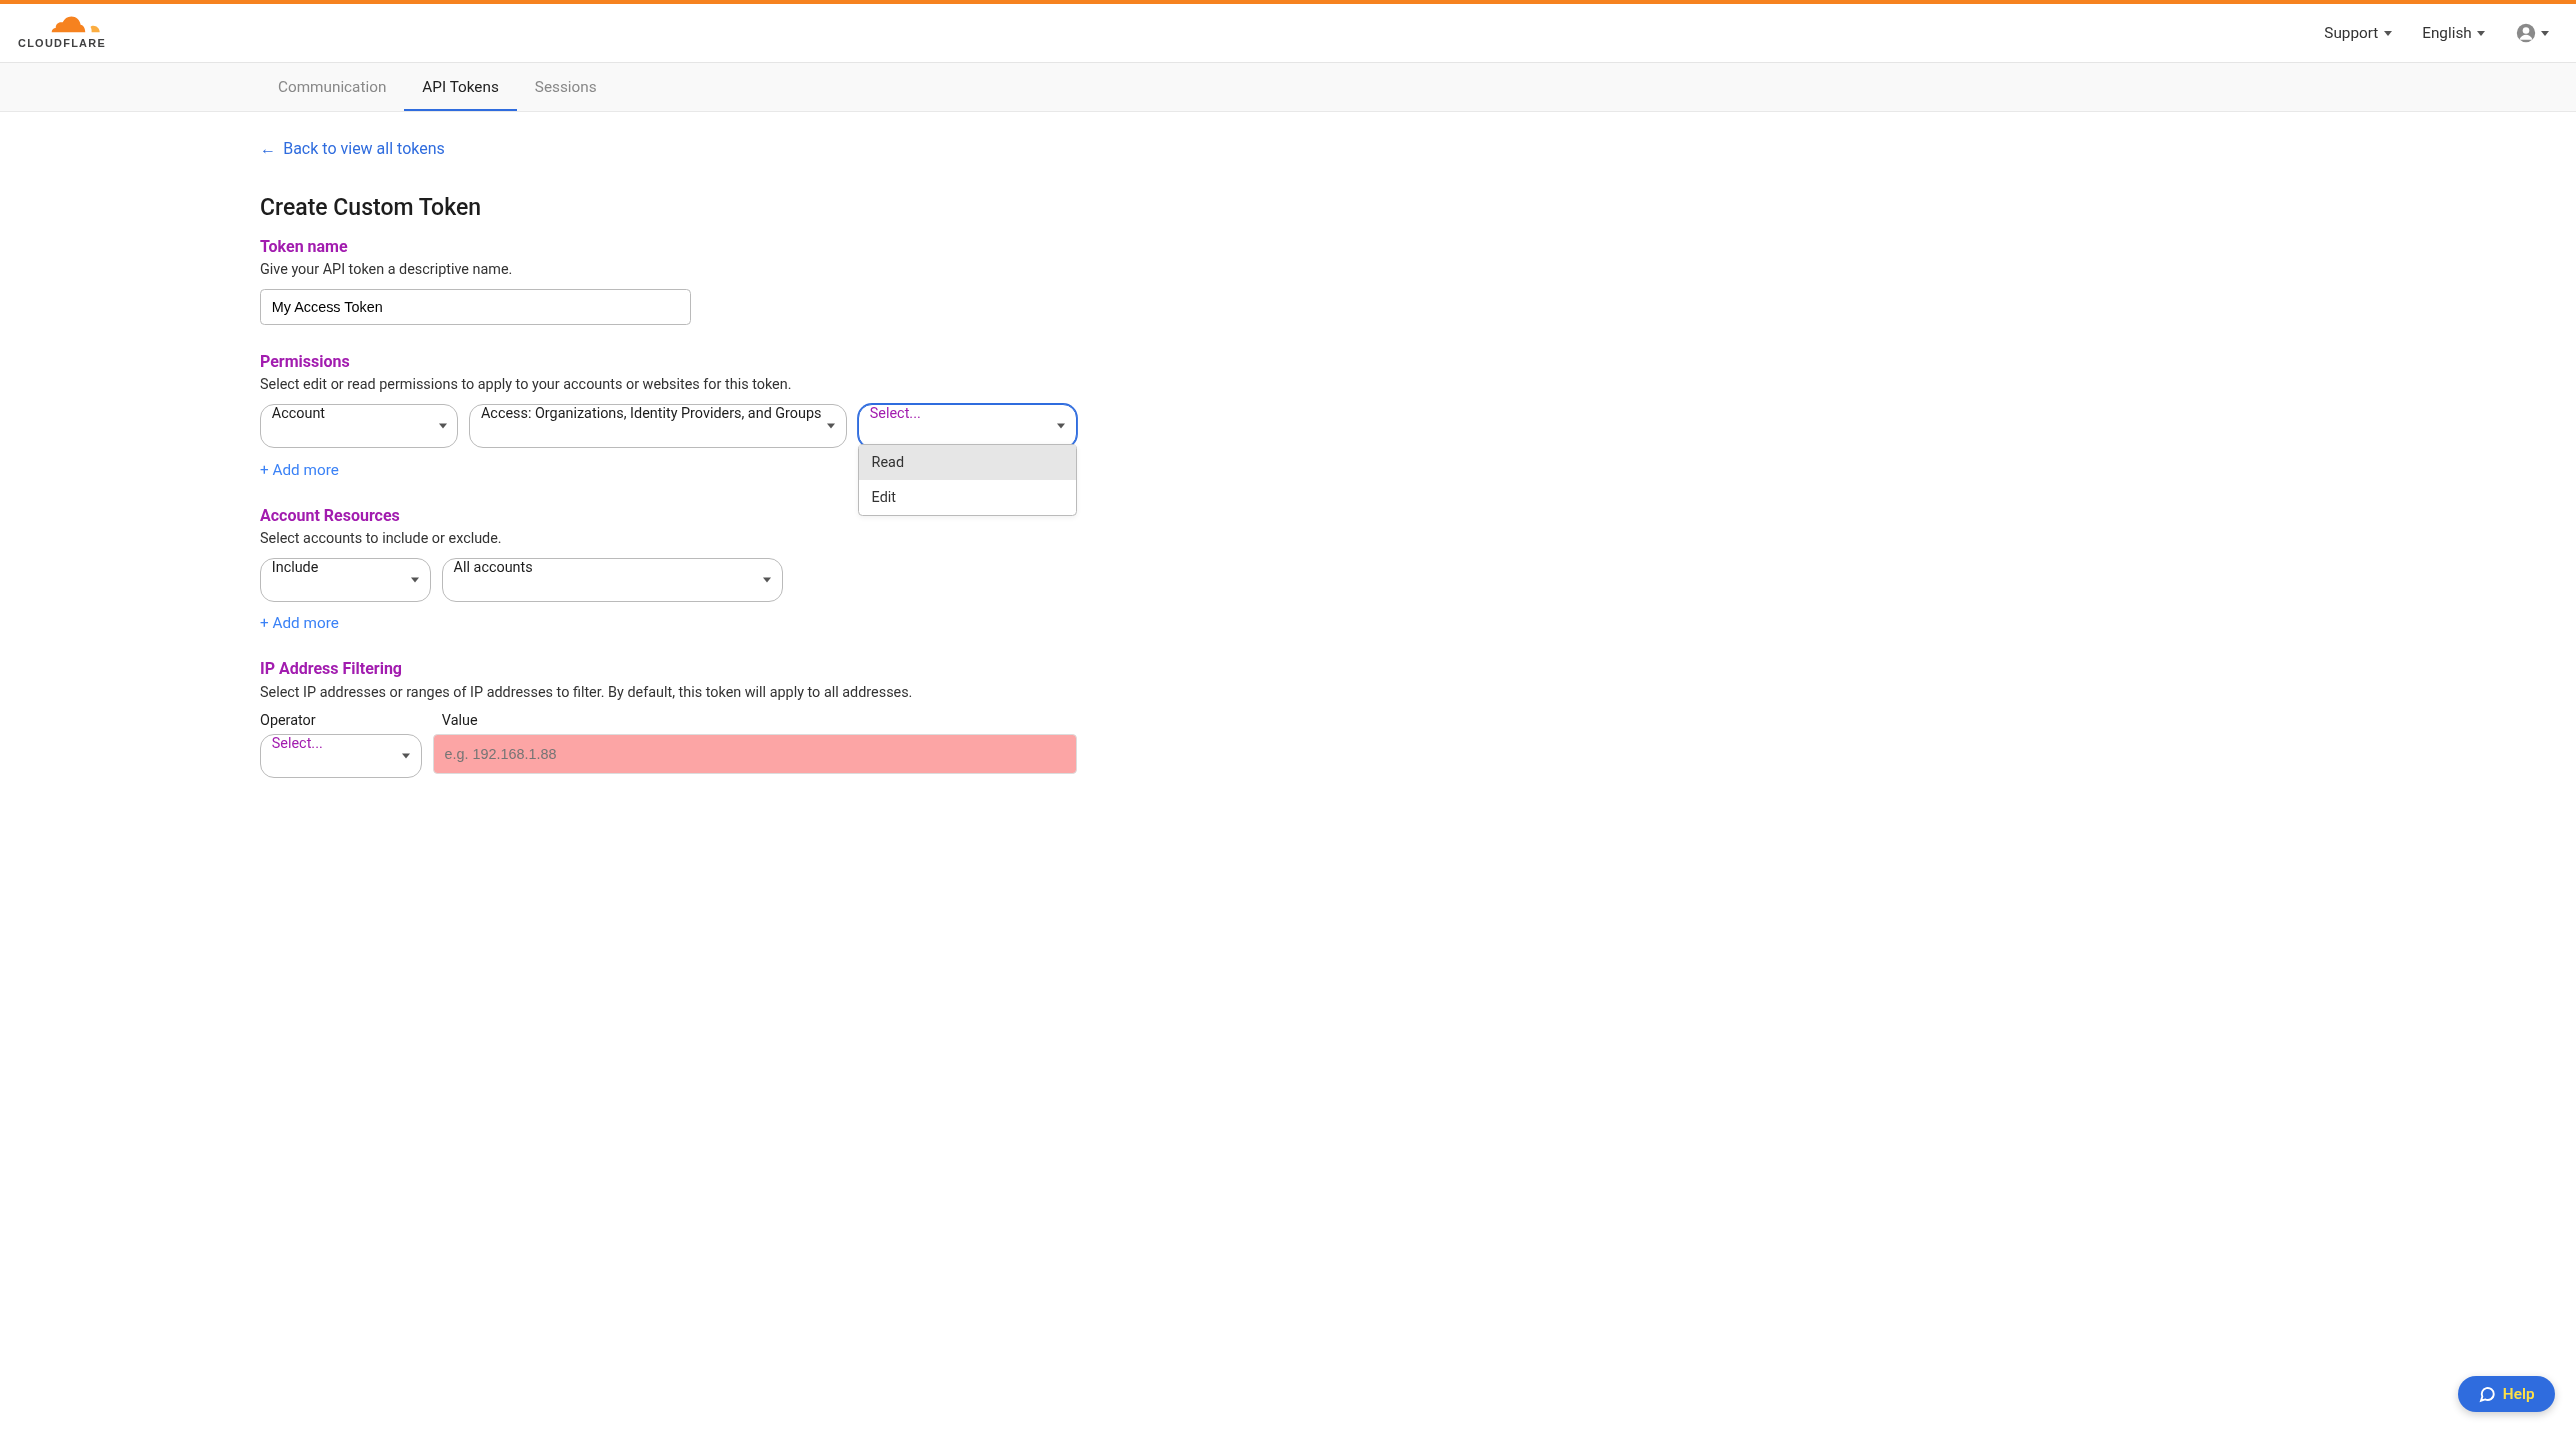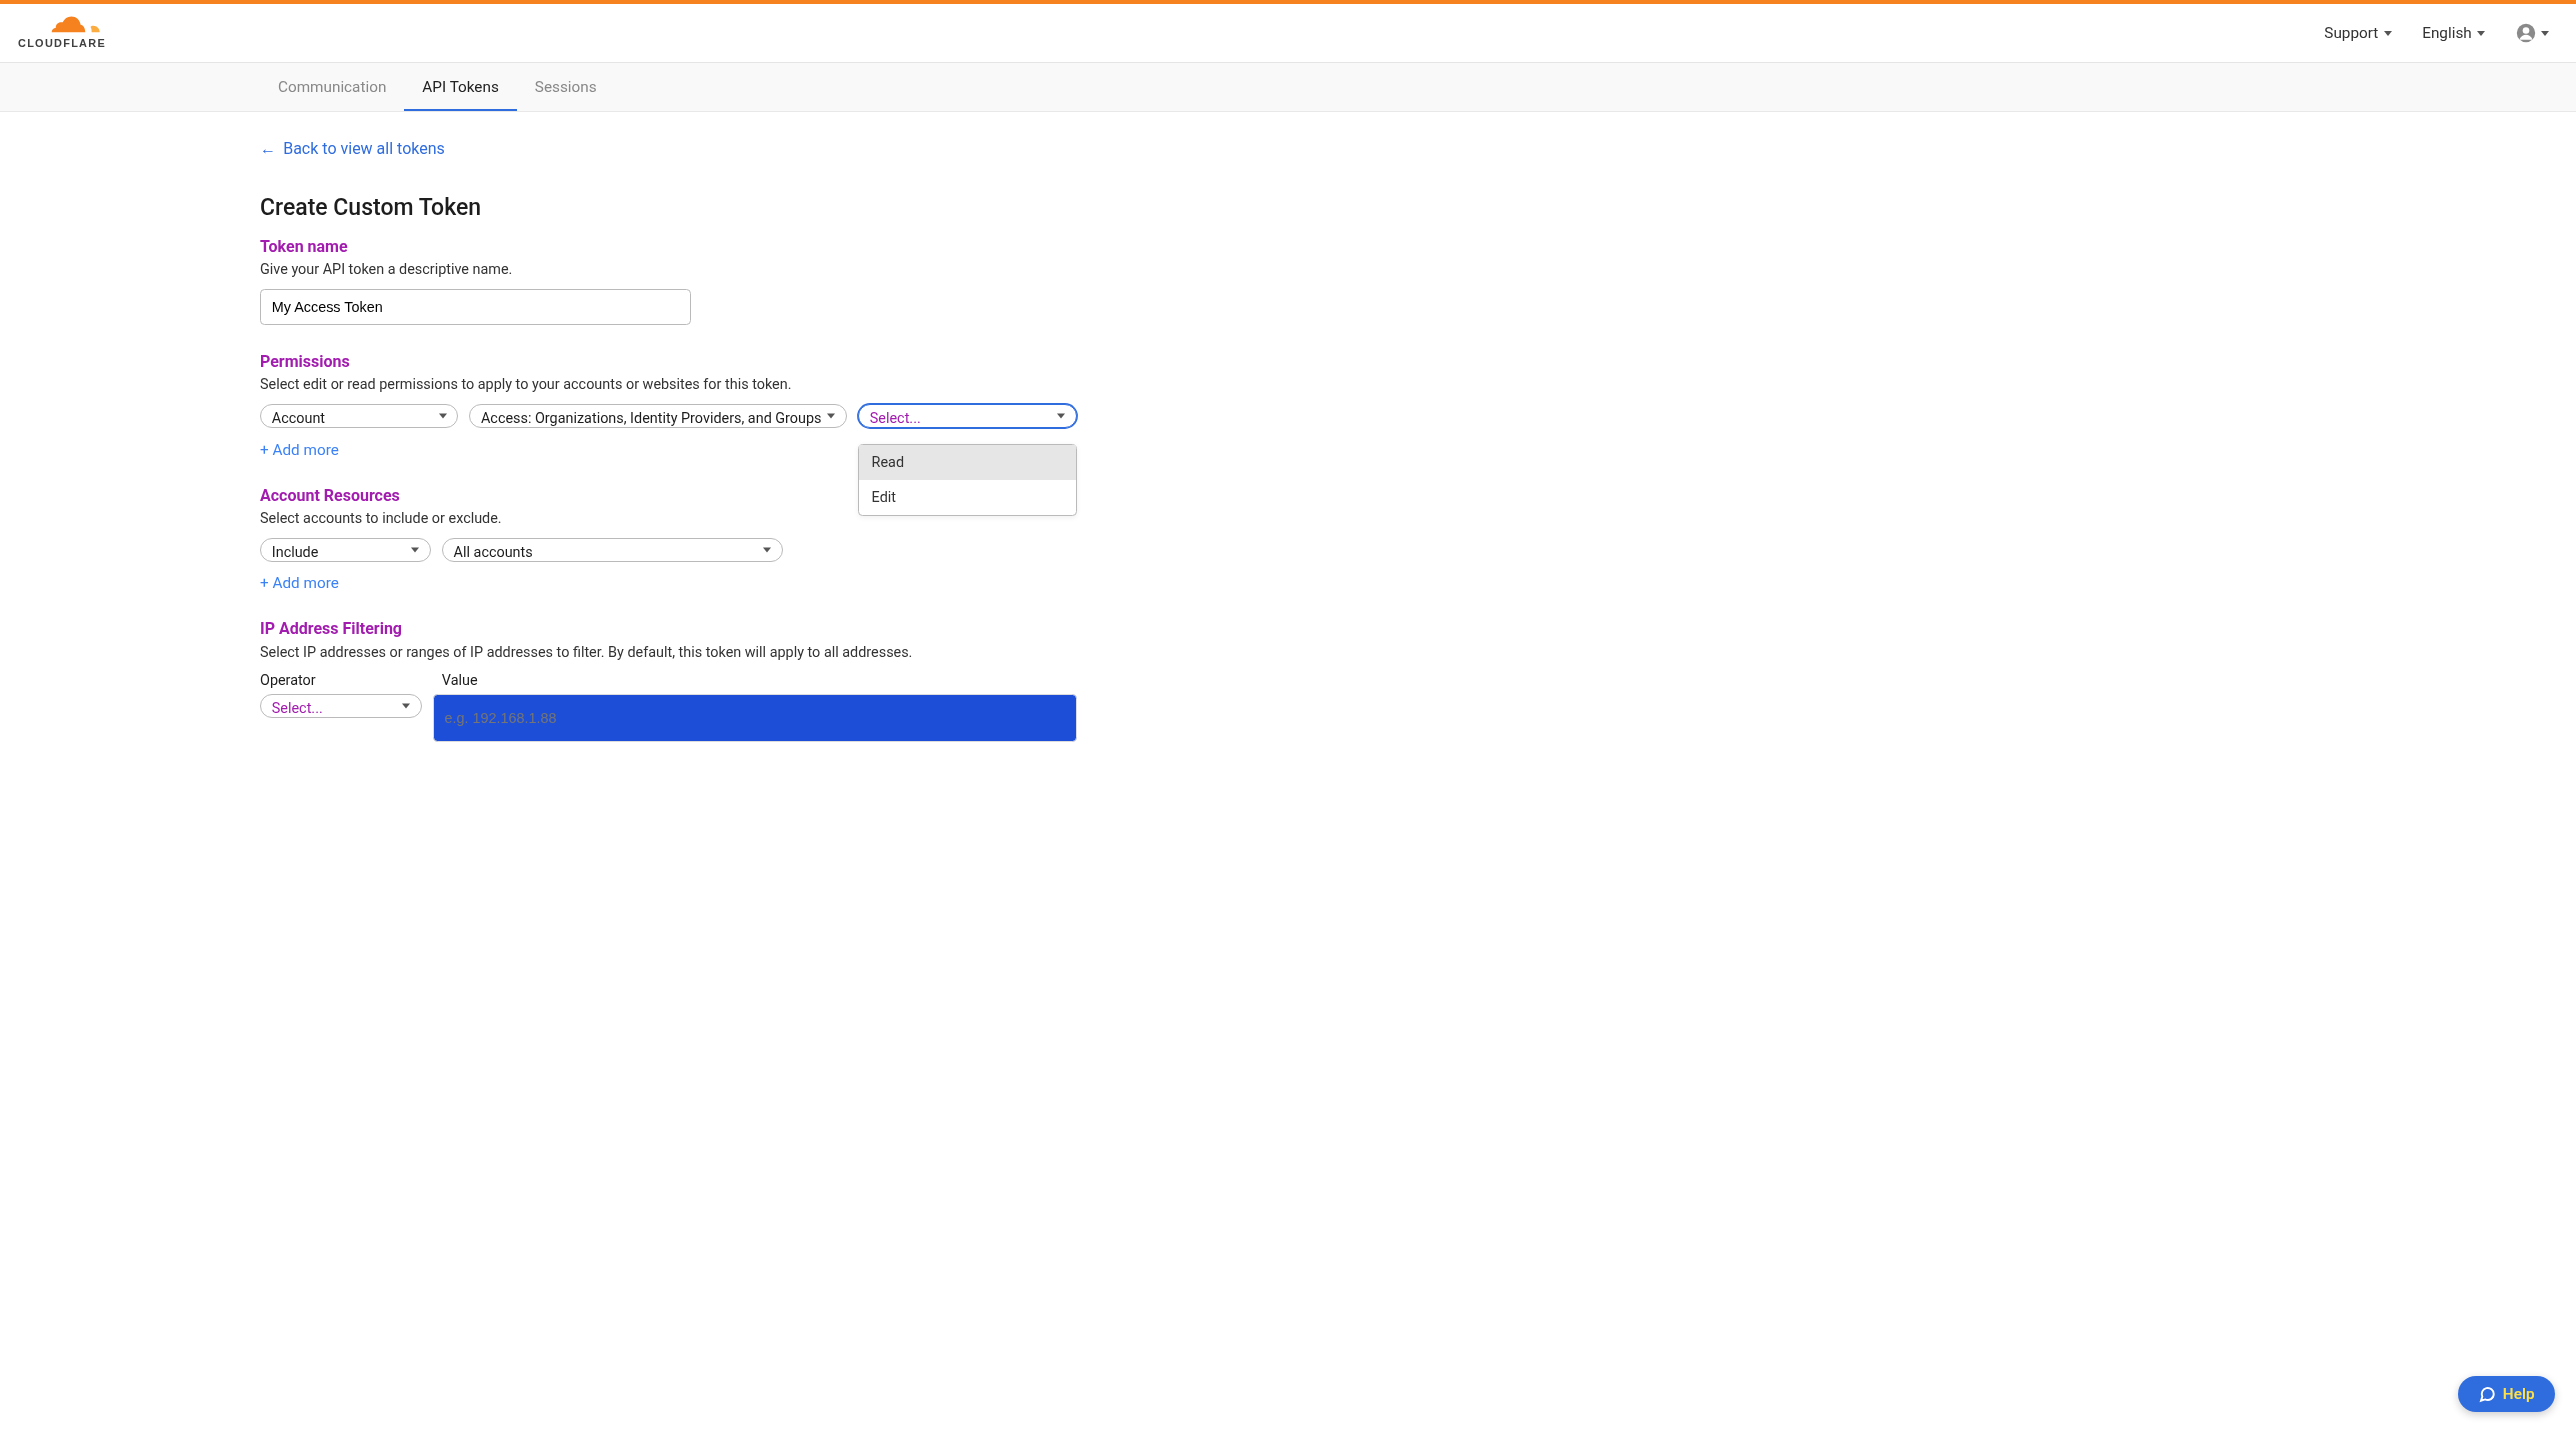--- a/index.html
+++ b/index.html
@@ -72,23 +72,23 @@
     .section-heading { font-size: 16px; color: #a21caf; margin-bottom: 5.4px; margin-top: 27px;}
     .section-heading.first { margin-top: 0; }
     .section-desc { font-size: 14.4px; color: #333; margin-bottom: 10.8px; }
     .row { display: flex; gap: 10.8px; align-items: flex-start; position: relative;}
     .input-text {
       width: 431px; height: 36px;
       border: 0.9px solid #bababa; border-radius: 4.5px;
       padding: 0 10.8px; font-size: 14.4px;
     }
     .select {
-      height: 24px; border: 0.9px solid #bababa; border-radius: 14px;
+      height: 44px; border: 0.9px solid #bababa; border-radius: 14px;
       padding: 0 27px 0 10.8px; font-size: 14.4px; background: #fff;
-      display: flex; align-items: flex-end; position: relative; cursor: pointer;
+      display: flex; align-items: flex-start; position: relative; cursor: pointer;
       white-space: nowrap; overflow: hidden;
     }
     .select.placeholder { color: #a21caf; }
     .select.focused { border-color: #2f6cde; box-shadow: 0 0 0 0.9px #2f6cde; }
     .select .sel-caret {
       position: absolute; right: 10.8px; top: 50%; transform: translateY(-50%);
       width: 0; height: 0;
       border-left: 4.5px solid transparent;
       border-right: 4.5px solid transparent;
       border-top: 5.4px solid #555;
@@ -111,21 +111,21 @@
       z-index: 10;
     }
     .dropdown-row {
       padding: 9px 12.6px; font-size: 14.4px; color: #333; cursor: pointer;
     }
     .dropdown-row.hover { background: #e6e6e6; }
     .two-col-labels { display: flex; gap: 10.8px; margin-top: 7.2px;}
     .col-label-1 { width: 171px; font-size: 14.4px; }
     .col-label-2 { font-size: 14.4px; }
     .value-input {
-      height: 48px; border: 0.9px solid #dcdcdc; background: #1d4ed8;
+      height: 40px; border: 0.9px solid #dcdcdc; background: #fca5a5;
       border-radius: 4.5px; padding: 0 10.8px; font-size: 14.4px;
       width: 691px;
     }
     .help-btn {
       position: fixed; right: 21.5px; bottom: 18px;
       background: #2f6cde; color: #fde047;
       border-radius: 897px; padding: 9px 20px;
       display: flex; align-items: center; gap: 7.2px;
       font-size: 15.3px; font-weight: 600; cursor: pointer;
       box-shadow: 0 2.7px 9px rgba(0,0,0,0.2);

